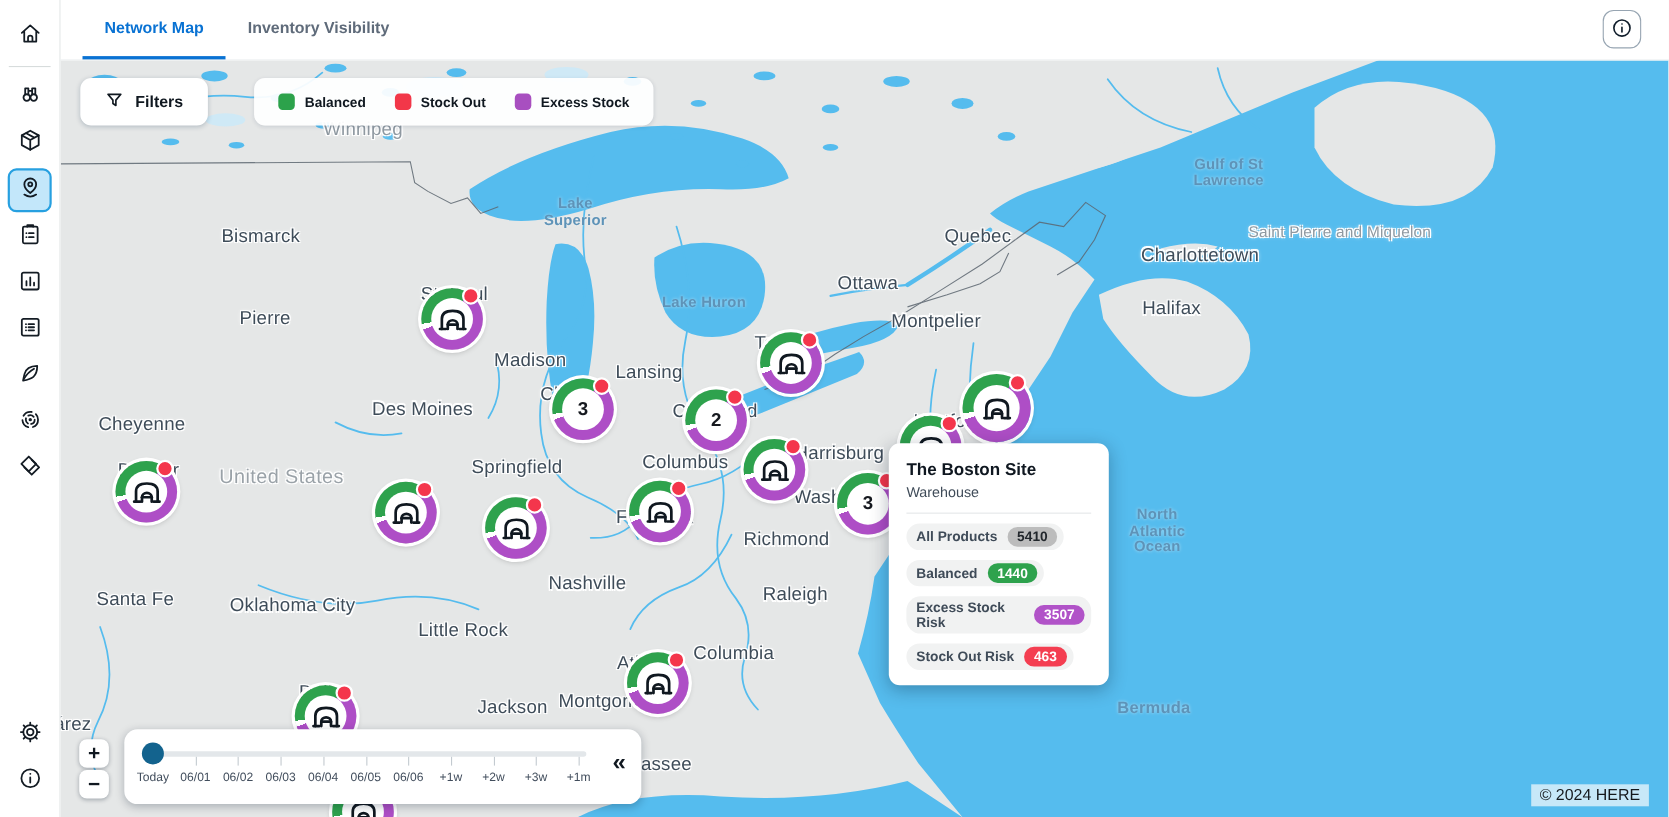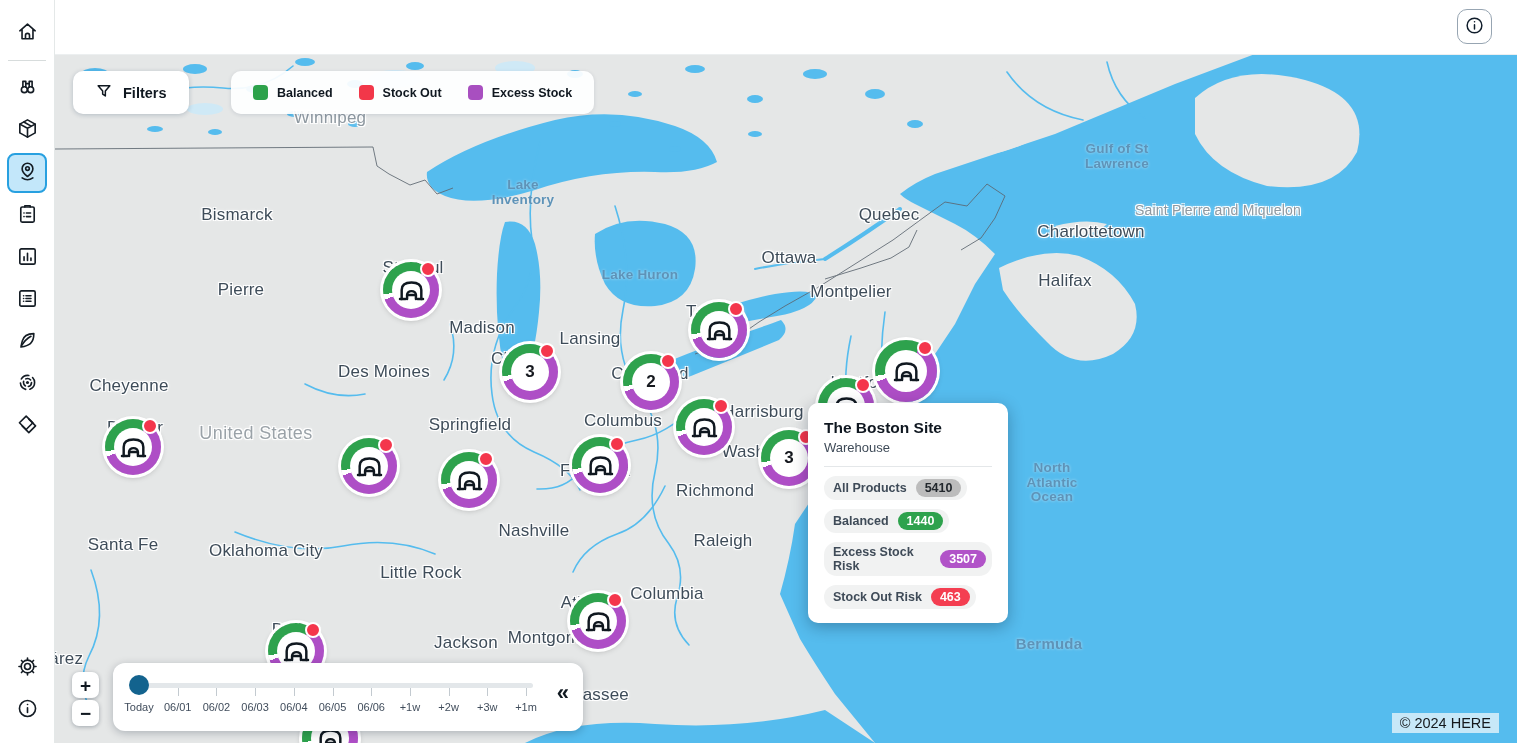--- a/index.html
+++ b/index.html
@@ -181,20 +181,24 @@
       <div class="side-icon">
         <span><svg viewBox="0 0 24 24" width="23" height="23">
               <circle cx="12" cy="12" r="8.4"></circle>
               <path d="M12 11.2v4.9M12 7.8h.1"></path>
             </svg></span>
       </div>
     </div>
   </aside>
 
   <header class="topbar">
+    <nav class="tabs">
+      <div class="tab active">Network Map</div>
+      <div class="tab">Inventory Visibility</div>
+    </nav>
     <button class="info-btn">
       <span><svg viewBox="0 0 24 24" width="21" height="21">
             <circle cx="12" cy="12" r="8.4"></circle>
             <path d="M12 11.2v4.9M12 7.8h.1"></path>
           </svg></span>
     </button>
   </header>
 
   <main class="map">
 
@@ -288,21 +292,21 @@
         <div class="mlabel region" style="left: 201px; top: 380px;">United States</div>
         <div class="mlabel city" style="left: 211px; top: 497px;">Oklahoma City</div>
         <div class="mlabel city" style="left: 366px; top: 519px; text-align: right;">Little Rock</div>
         <div class="mlabel city" style="left: 241px; top: 576px;">Dallas</div>
         <div class="mlabel city" style="left: 329px; top: 318px;">Des Moines</div>
         <div class="mlabel city" style="left: 427px; top: 274px;">Madison</div>
         <div class="mlabel city" style="left: 415px; top: 371px;">Springfield</div>
         <div class="mlabel city" style="left: 358px; top: 214px;">St. Paul</div>
         <div class="mlabel city" style="left: 535px; top: 285px;">Lansing</div>
         <div class="mlabel water" style="left: 468px; top: 139px;">Lake
-Inventory</div>
+Superior</div>
         <div class="mlabel water" style="left: 585px; top: 221px;">Lake Huron</div>
         <div class="mlabel city" style="left: 468px; top: 305px;">Chicago</div>
         <div class="mlabel city" style="left: 595px; top: 320px;">Cleveland</div>
         <div class="mlabel city" style="left: 660px; top: 258px;">Toronto</div>
         <div class="mlabel city" style="left: 568px; top: 367px;">Columbus</div>
         <div class="mlabel city" style="left: 540px; top: 417px;">Frankfort</div>
         <div class="mlabel city" style="left: 479px; top: 477px;">Nashville</div>
         <div class="mlabel city" style="left: 708px; top: 358px;">Harrisburg</div>
         <div class="mlabel city" style="left: 712px; top: 398px;">Washington</div>
         <div class="mlabel city" style="left: 660px; top: 437px;">Richmond</div>

